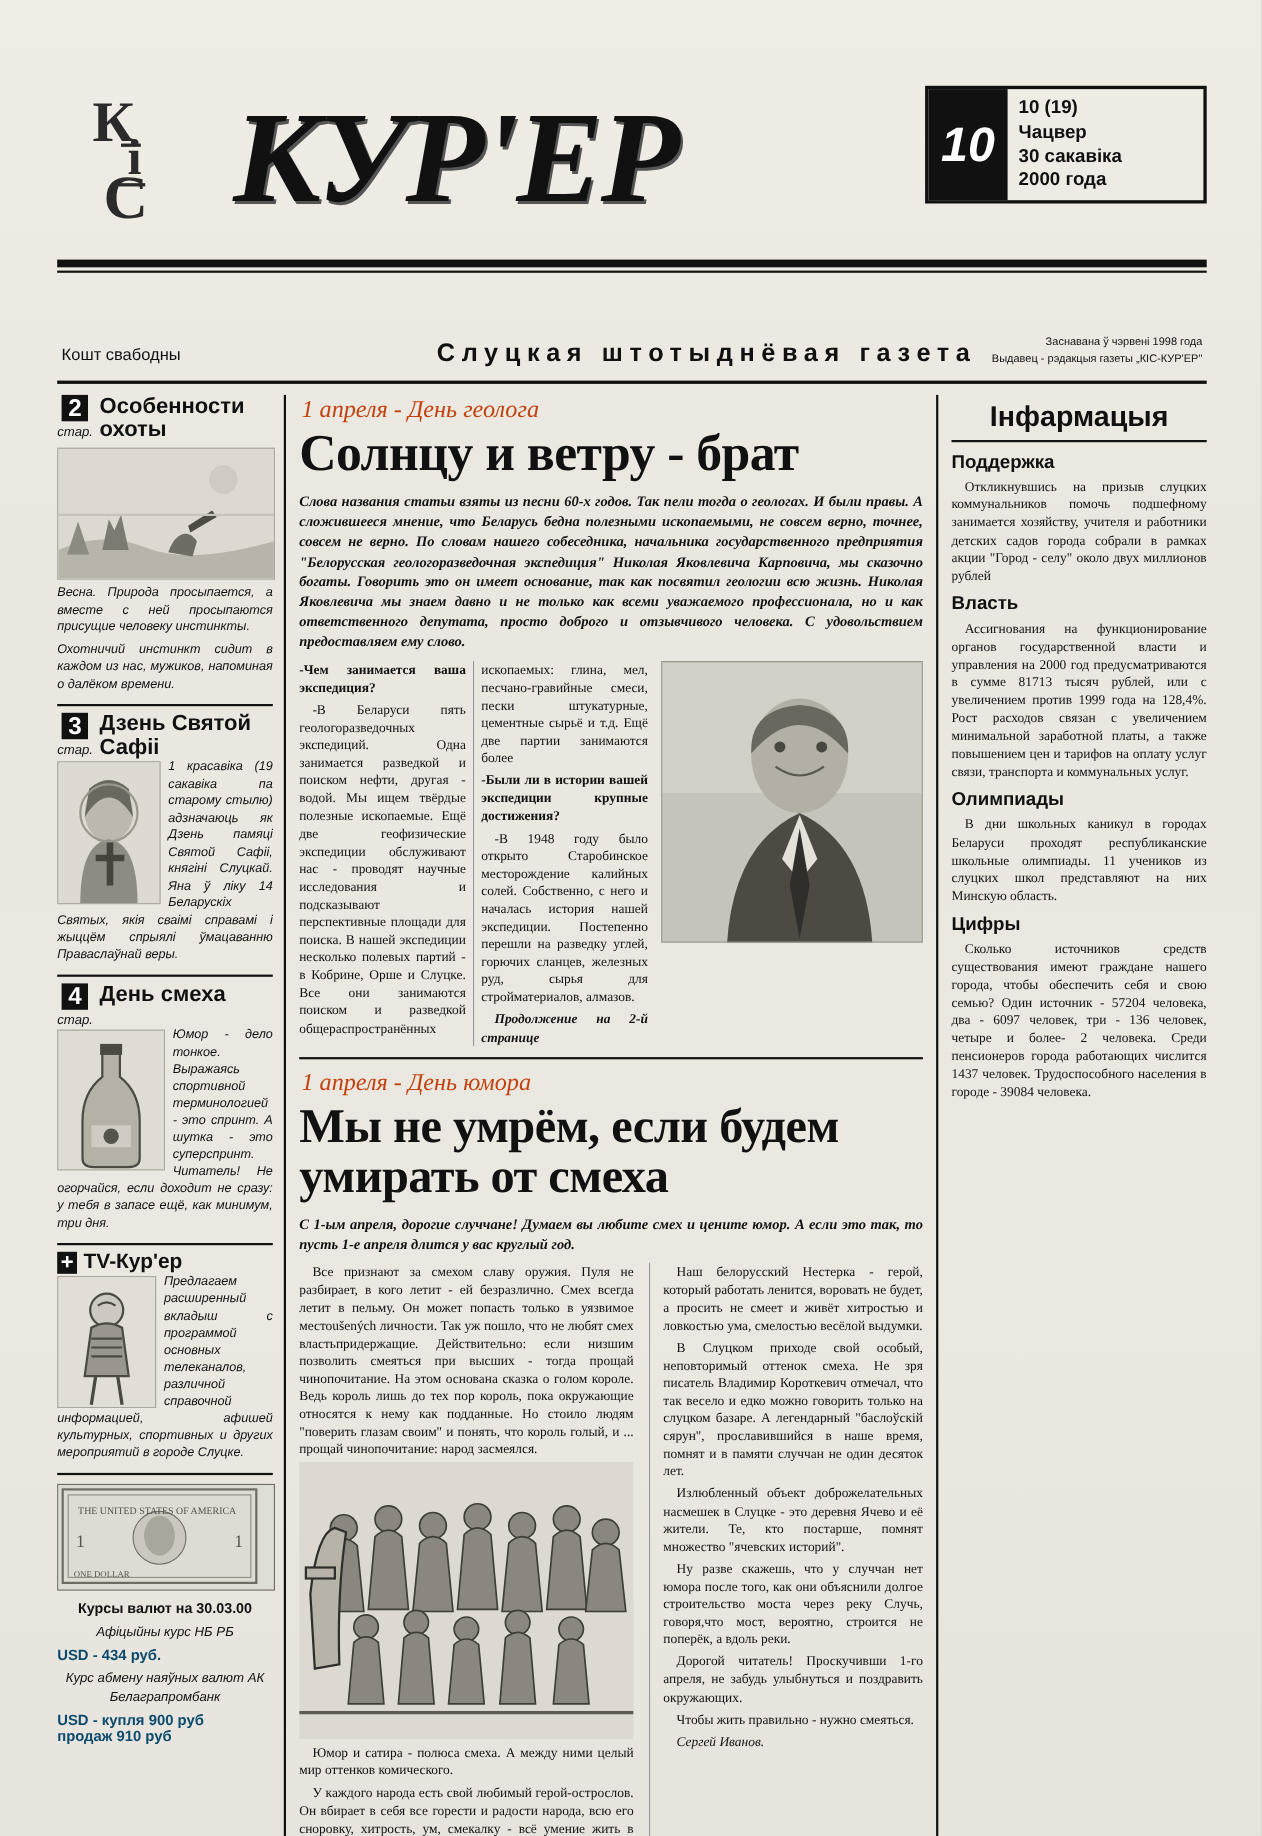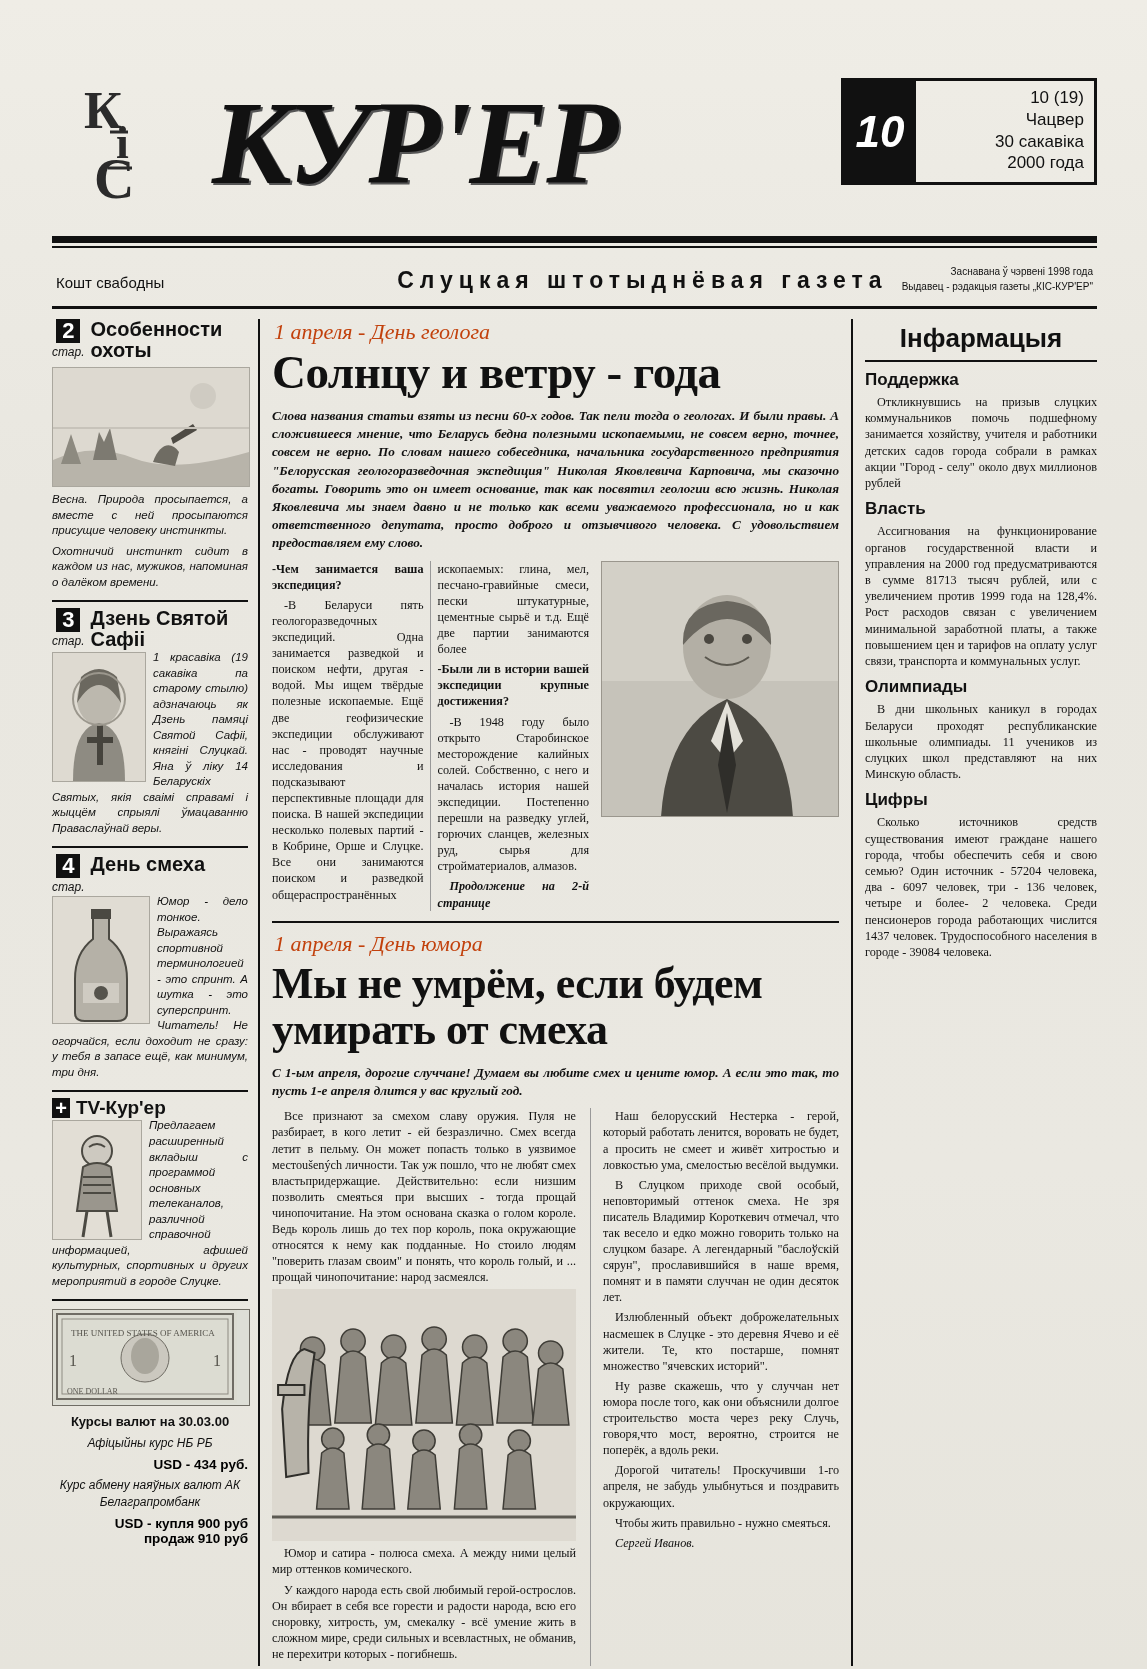--- a/index.html
+++ b/index.html
@@ -38,41 +38,41 @@
     border:3px solid #111;
     display:flex;
   }
   .issue-num{
     width:72px;background:#111;color:#fff;
     font-size:44px;font-weight:bold;font-style:italic;
     display:flex;align-items:center;justify-content:center;
     font-family:"Liberation Sans", sans-serif;
   }
   .issue-lines{
-    flex:1;padding:6px 10px 8px 10px;text-align:right;
+    flex:1;padding:6px 10px 8px 10px;
     font-family:"Liberation Sans", sans-serif;
-    font-size:17px;font-weight:normal;line-height:1.28;color:#111;
+    font-size:17px;font-weight:bold;line-height:1.28;color:#111;
   }
   .rule-thick{height:7px;background:#111;margin-top:6px;}
   .rule-thin{height:2px;background:#111;margin-top:3px;}
 
   
   .subhead{
     display:flex;align-items:flex-end;gap:14px;
     padding:16px 4px 10px 4px;
   }
   .kosht{font-family:"Liberation Sans", sans-serif;font-size:15px;color:#111;white-space:nowrap;padding-bottom:3px;}
   .slutsk{
     flex:1;text-align:right;
     font-family:"Liberation Sans", sans-serif;
     font-weight:bold;font-size:23px;letter-spacing:6px;color:#111;
   }
   .founded{
     text-align:right;font-family:"Liberation Sans", sans-serif;
-    font-size:10px;line-height:1.5;color:#111;white-space:nowrap;
+    font-size:10px;line-height:1.5;color:#111;white-space:nowrap;margin-top:40px;
   }
   .rule-under{height:3px;background:#111;margin:2px 0 0 0;}
 
   
   .body{display:flex;gap:0;margin-top:10px;}
   .col-left{width:196px;padding-right:10px;border-right:2px solid #111;}
   .col-mid{flex:1;padding:0 12px;}
   .col-right{width:232px;padding-left:12px;border-left:2px solid #111;}
 
   
@@ -106,21 +106,21 @@
   .tz-img.tall{height:128px;}
   .tz-img svg{display:block;}
   .tz-wrapimg{float:left;margin:2px 7px 2px 0;}
 
   .rates{margin-top:8px;}
   .dollar{
     width:100%;height:95px;border:1px solid #6f6c64;background:#ddded6;position:relative;overflow:hidden;margin-bottom:8px;
   }
   .rates-title{font-family:"Liberation Sans", sans-serif;font-weight:bold;font-size:13px;text-align:center;color:#111;margin-bottom:6px;}
   .rates-line{font-family:"Liberation Sans", sans-serif;font-style:italic;font-size:12px;text-align:center;color:#111;line-height:1.4;}
-  .rates-strong{font-family:"Liberation Sans", sans-serif;font-weight:bold;font-size:13.5px;text-align:right;color:#000000;margin:5px 0;}
+  .rates-strong{font-family:"Liberation Sans", sans-serif;font-weight:bold;font-size:13.5px;text-align:left;color:#0c4a6e;margin:5px 0;}
 
   
   .kicker{font-family:"Liberation Serif", serif;font-style:italic;font-size:22px;color:#c2410c;margin:0 0 4px 2px;}
   .headline{
     font-family:"Liberation Serif", serif;font-weight:bold;font-size:47px;
     color:#111;line-height:1.02;letter-spacing:-0.5px;margin:2px 0 10px 0;
   }
   .headline.two{font-size:44px;line-height:1.06;}
   .lead{
     font-family:"Liberation Serif", serif;font-style:italic;font-weight:bold;font-size:13.2px;
@@ -302,21 +302,21 @@
         <div class="rates-strong">USD - 434 руб.</div>
         <div class="rates-line">Курс абмену наяўных валют АК Белаграпромбанк</div>
         <div class="rates-strong" style="white-space:pre-line;">USD - купля 900 руб
 продаж 910 руб</div>
       </div>
     </div>
 
     <div class="col-mid">
 
       <div class="kicker">1 апреля - День геолога</div>
-      <div class="headline">Солнцу и ветру - года</div>
+      <div class="headline">Солнцу и ветру - брат</div>
 
       <div style="display:flex;gap:12px;">
         <div style="flex:1;">
           <div class="lead">Слова названия статьи взяты из песни 60-х годов. Так пели тогда о геологах. И были правы. А сложившееся мнение, что Беларусь бедна полезными ископаемыми, не совсем верно, точнее, совсем не верно. По словам нашего собеседника, начальника государственного предприятия "Белорусская геологоразведочная экспедиция" Николая Яковлевича Карповича, мы сказочно богаты. Говорить это он имеет основание, так как посвятил геологии всю жизнь. Николая Яковлевича мы знаем давно и не только как всеми уважаемого профессионала, но и как ответственного депутата, просто доброго и отзывчивого человека. С удовольствием предоставляем ему слово.</div>
         </div>
       </div>
 
       <div style="display:flex;gap:12px;margin-top:8px;">
         <div style="flex:1;" class="art two-col">
           <p class="q">-Чем занимается ваша экспедиция?</p>

